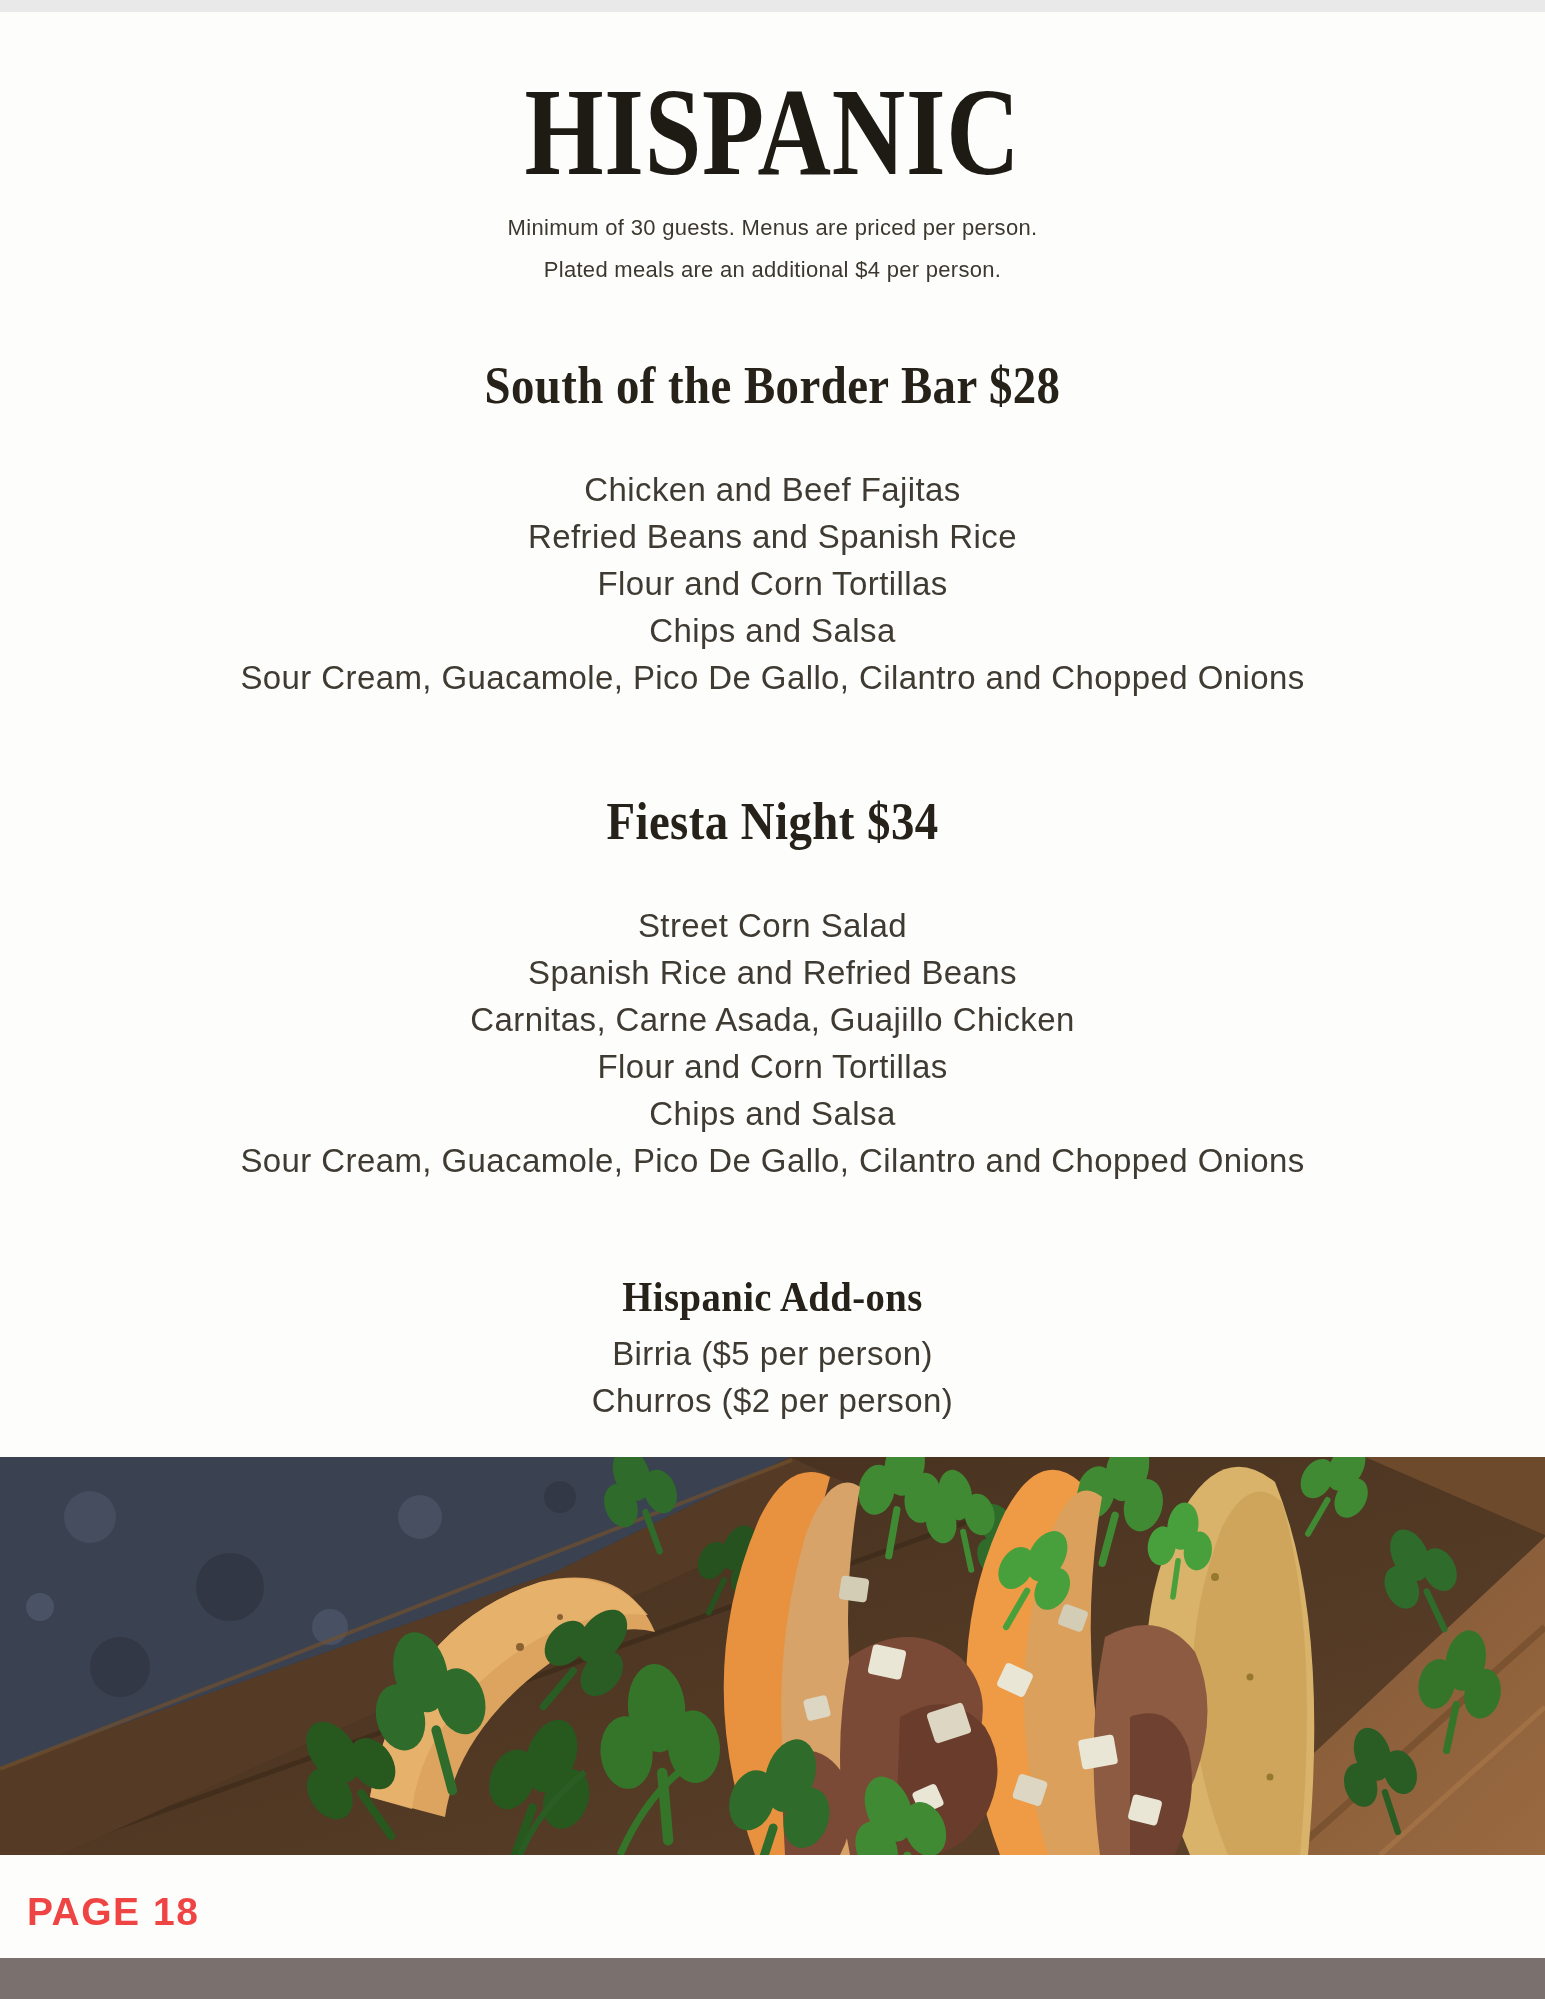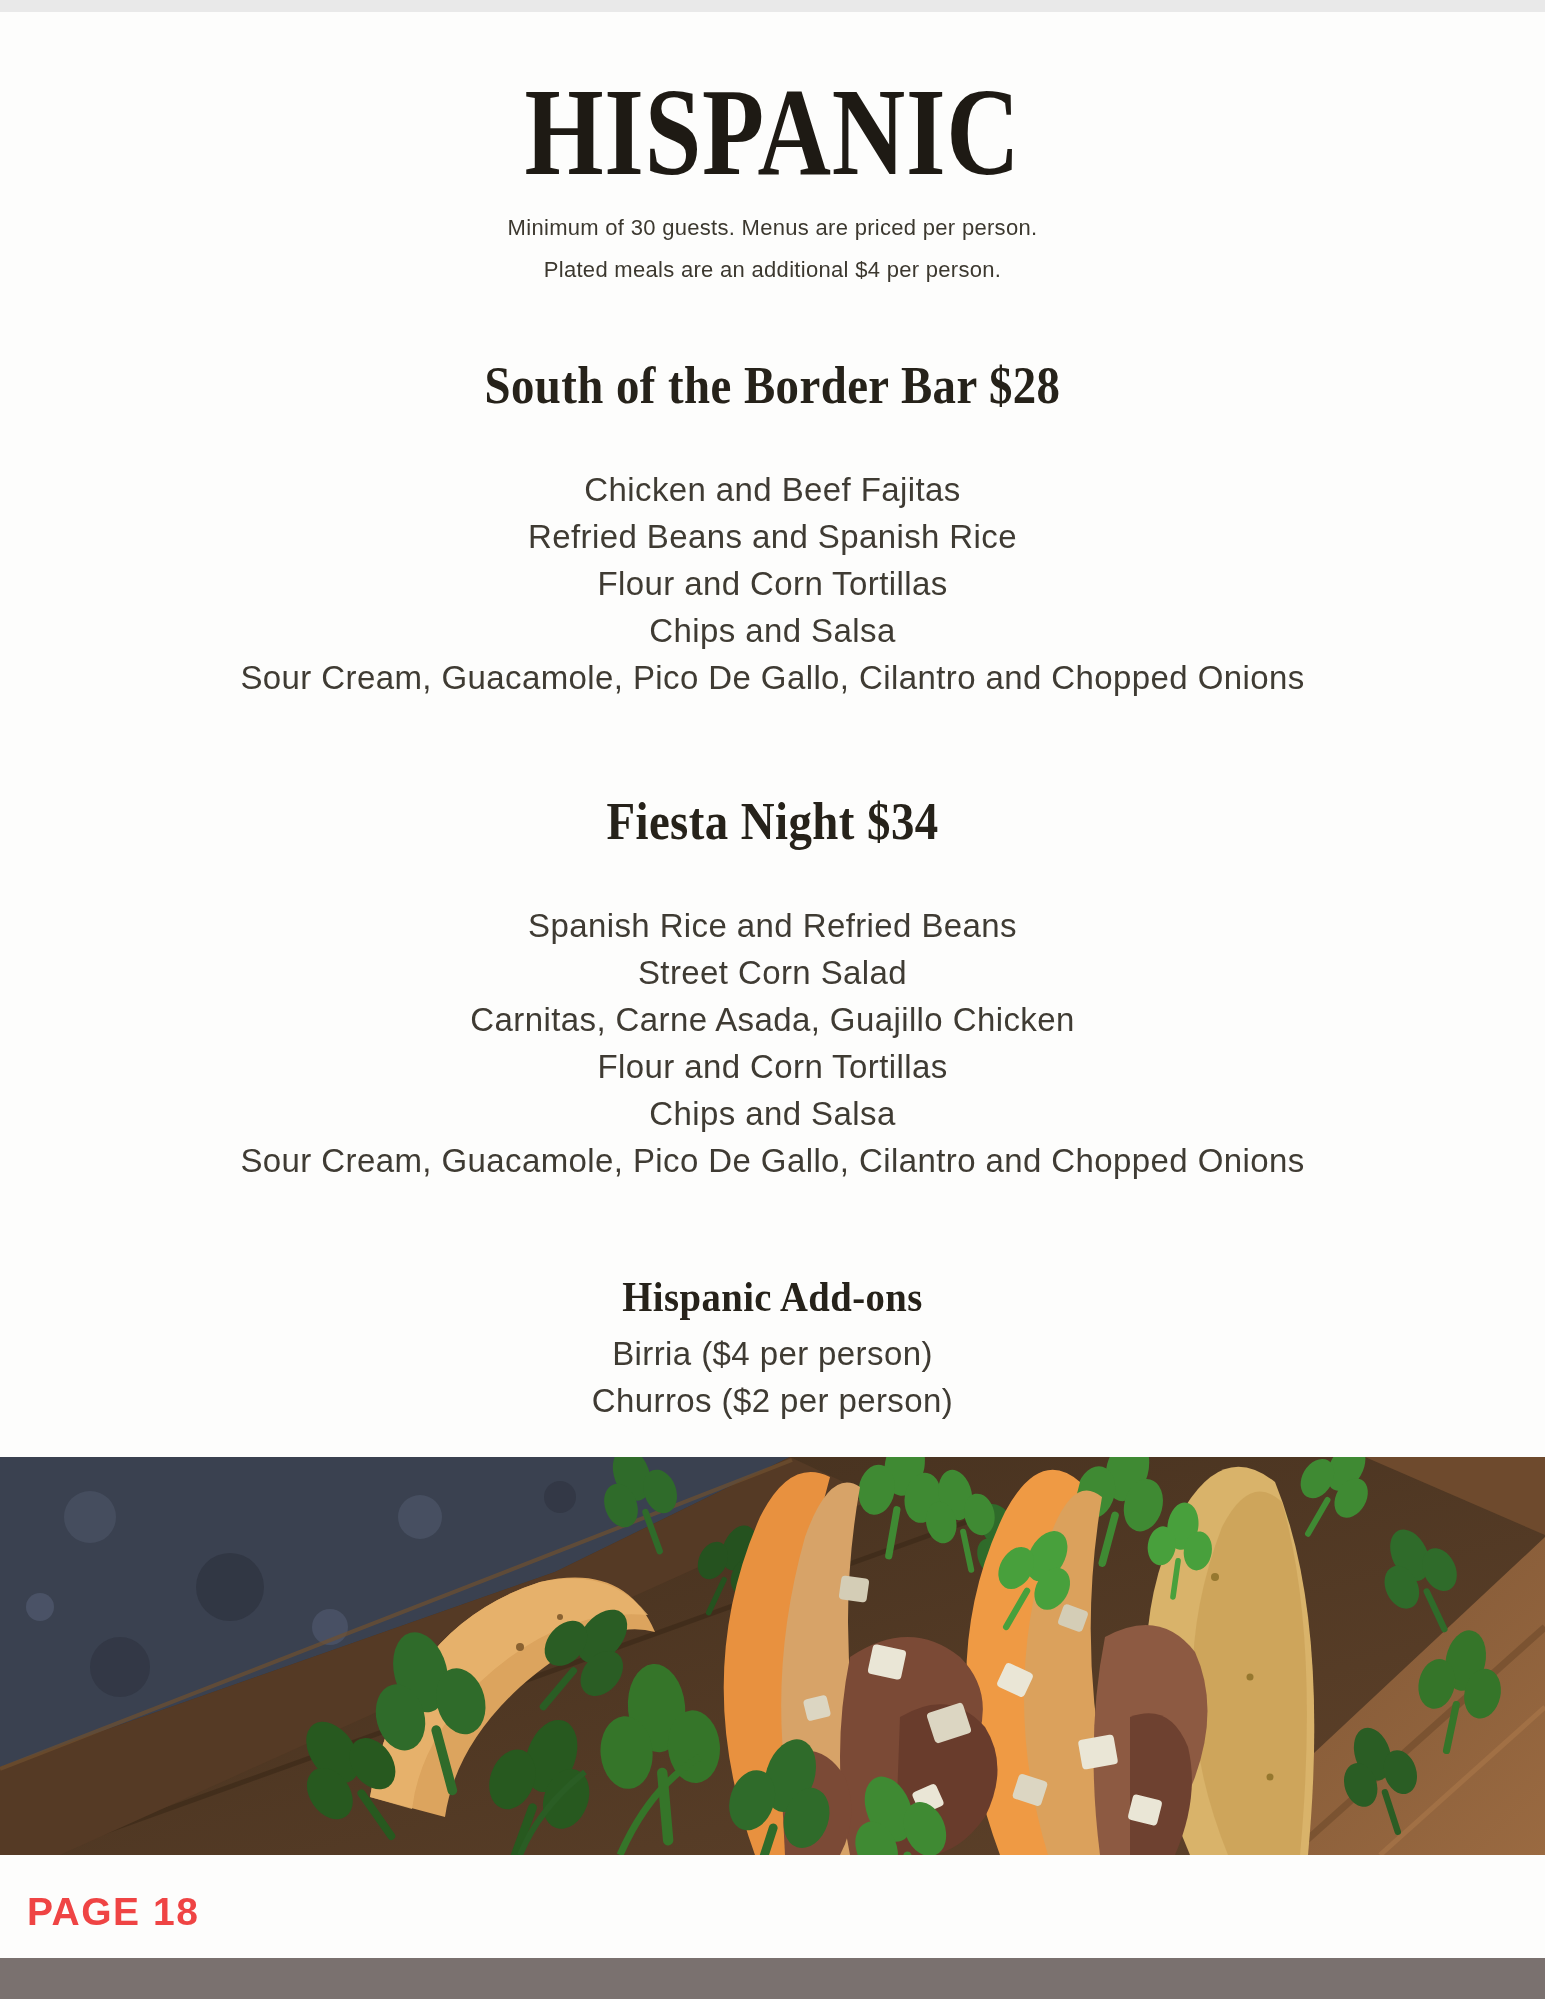--- a/index.html
+++ b/index.html
@@ -99,31 +99,31 @@
     <ul class="menu-list list-1">
       <li>Chicken and Beef Fajitas</li>
       <li>Refried Beans and Spanish Rice</li>
       <li>Flour and Corn Tortillas</li>
       <li>Chips and Salsa</li>
       <li>Sour Cream, Guacamole, Pico De Gallo, Cilantro and Chopped Onions</li>
     </ul>
 
     <div class="section-heading heading-2 didone">Fiesta Night $34</div>
     <ul class="menu-list list-2">
+      <li>Street Corn Salad</li>
       <li>Spanish Rice and Refried Beans</li>
-      <li>Street Corn Salad</li>
       <li>Carnitas, Carne Asada, Guajillo Chicken</li>
       <li>Flour and Corn Tortillas</li>
       <li>Chips and Salsa</li>
       <li>Sour Cream, Guacamole, Pico De Gallo, Cilantro and Chopped Onions</li>
     </ul>
 
     <div class="section-heading heading-3 didone">Hispanic Add-ons</div>
     <ul class="menu-list list-3">
-      <li>Birria ($4 per person)</li>
+      <li>Birria ($5 per person)</li>
       <li>Churros ($2 per person)</li>
     </ul>
   </div>
 
   <svg class="photo" viewBox="0 0 1545 398" preserveAspectRatio="none" aria-hidden="true">
     <defs>
       <linearGradient id="woodDark" x1="0" y1="0" x2="1" y2="1">
         <stop offset="0" stop-color="#412e1d"></stop>
         <stop offset="1" stop-color="#5f422a"></stop>
       </linearGradient>

